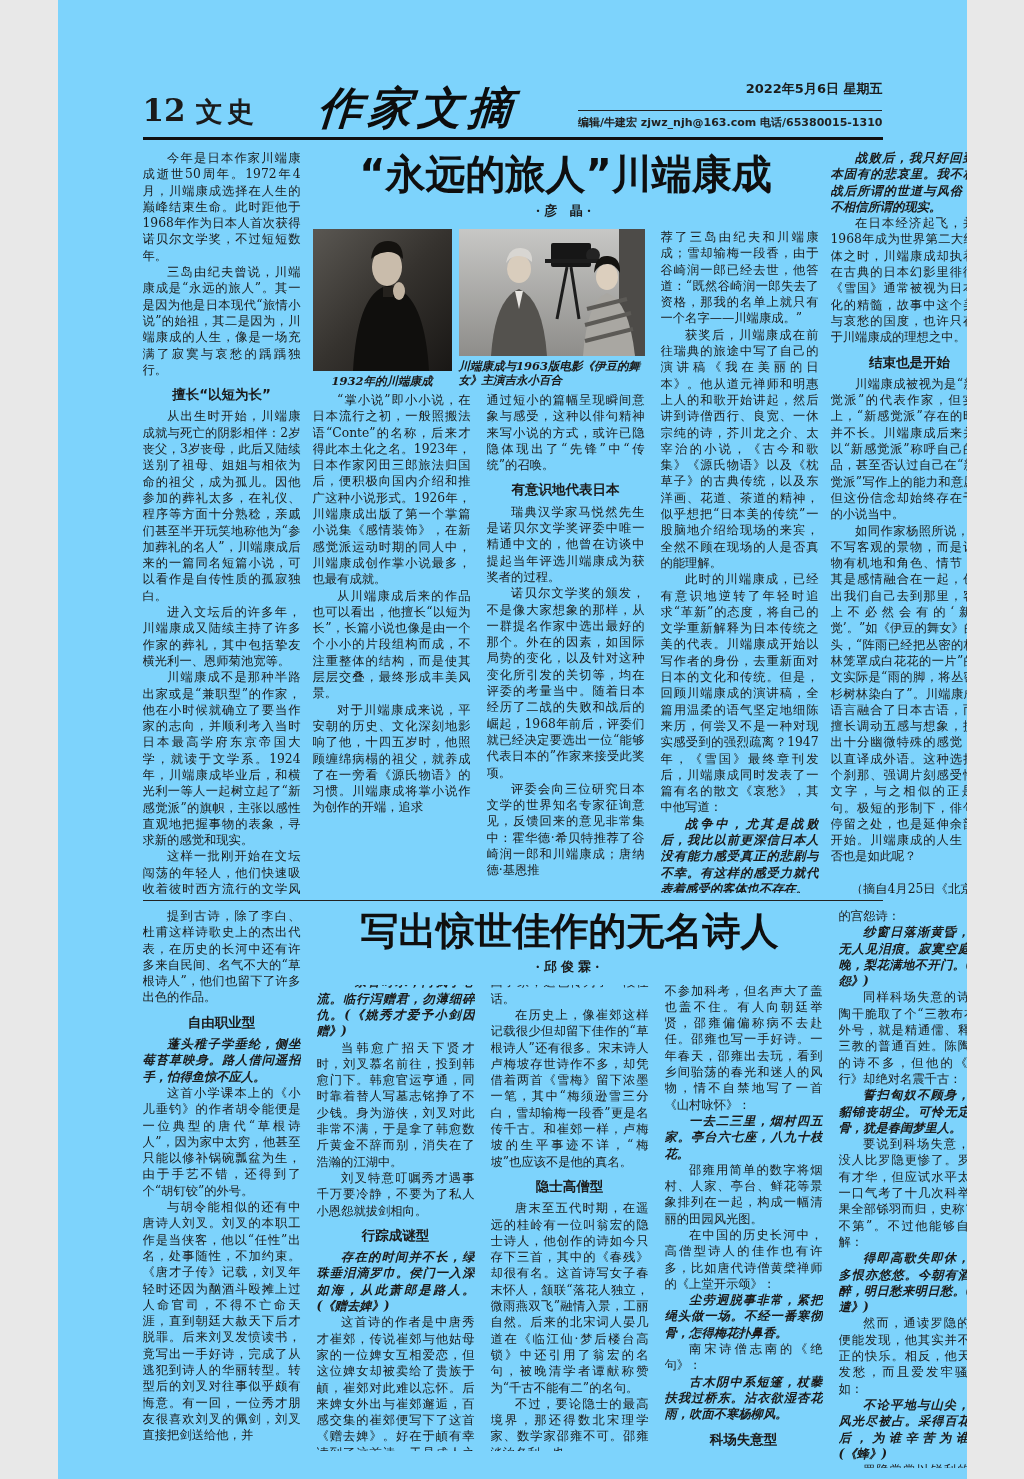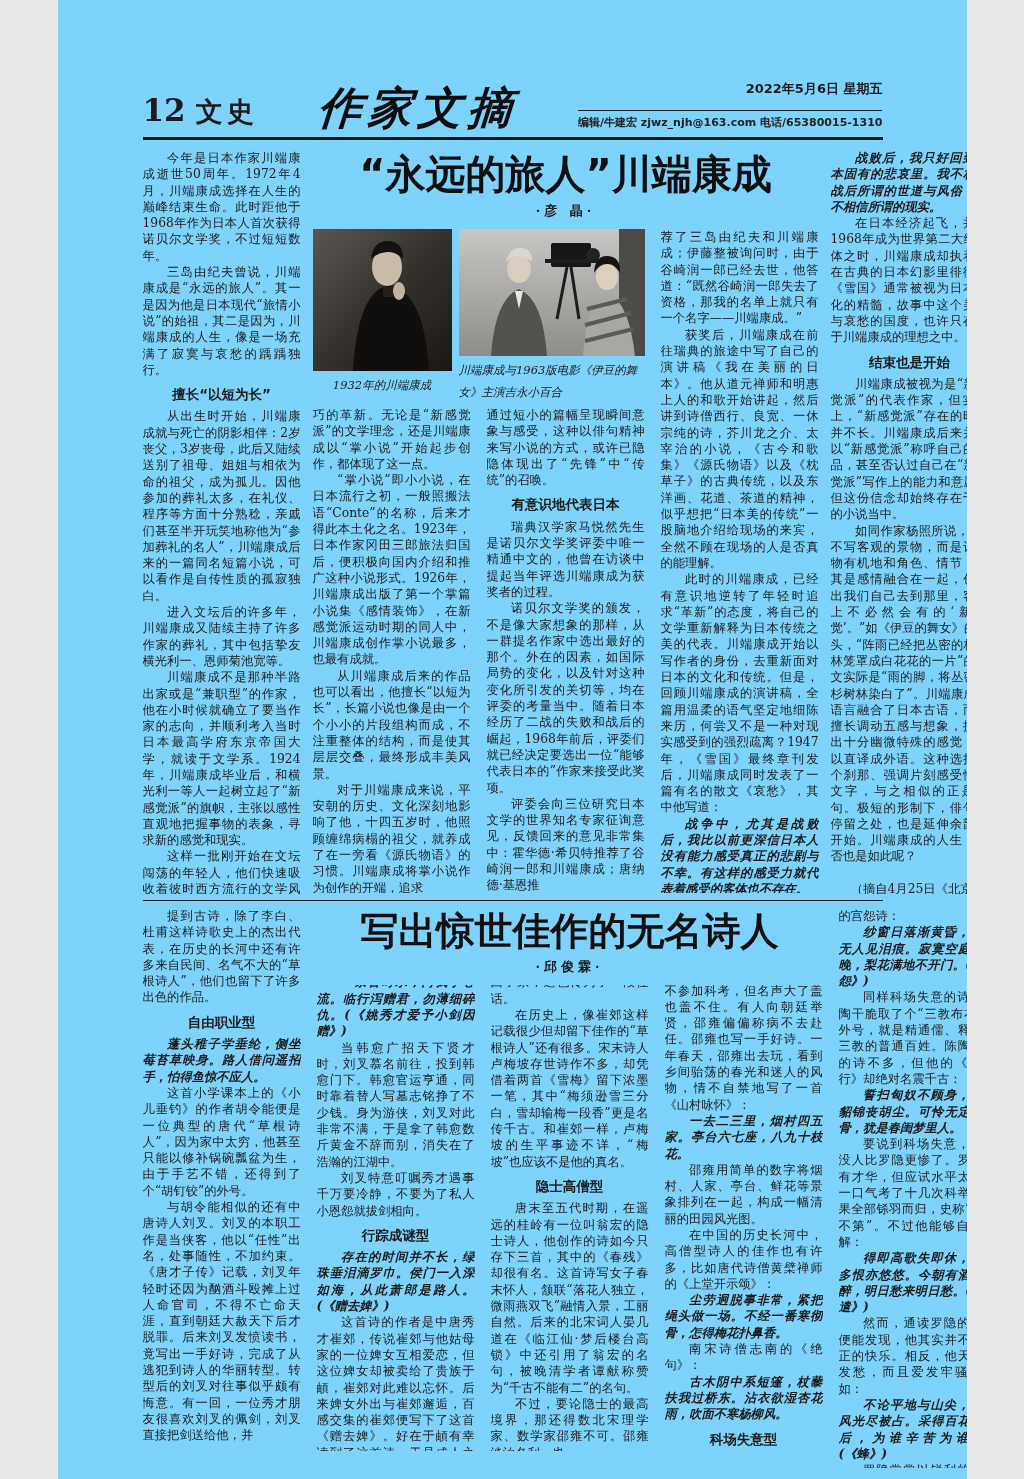--- a/index.html
+++ b/index.html
@@ -30,21 +30,21 @@
   
   .article-top{display:flex;gap:12px;height:744px;margin-top:10px;}
   .mid{width:506px;flex:none;}
   .title-top{margin:0 0 4px;font-size:40px;line-height:1.2;font-weight:900;text-align:center;
              font-family:"DejaVu Sans",sans-serif;color:#0f0f0f;letter-spacing:0;}
   .byline{text-align:center;font-size:13px;letter-spacing:4px;margin:0 0 9px;font-weight:600;}
   .mid-body{display:flex;gap:16px;height:664px;}
   .photo-col{width:332px;flex:none;display:flex;flex-direction:column;}
   .photos{display:flex;gap:7px;margin-bottom:4px;}
   .fig{margin:0;}
-  .fig-cap{font-size:11.5px;line-height:22px;font-style:italic;font-weight:400;margin-top:3px;}
+  .fig-cap{font-size:11.5px;line-height:14px;font-style:italic;font-weight:700;margin-top:3px;}
   .cap-center{text-align:center;}
   .imgbox{background:#888;overflow:hidden;}
   .two-col{display:flex;gap:16px;flex:1;overflow:hidden;}
   
   .divider{border:none;border-top:1.5px solid #222;margin:6px 0 7px;}
   
   .article-bottom{display:flex;gap:16px;height:560px;}
   .mid-b{width:506px;flex:none;}
   .title-bottom{margin:2px 0 4px;font-size:38px;line-height:1.15;font-weight:900;text-align:center;
                 font-family:"DejaVu Sans",sans-serif;color:#0f0f0f;}
@@ -128,36 +128,35 @@
                   <path d="M135 44 Q136 26 149 27 Q162 28 161 44 Q155 34 148 35 Q140 35 135 44 Z" fill="#141310"></path>
                   <path d="M124 127 Q128 72 148 64 Q170 72 176 127 Z" fill="#a9a7a2"></path>
                   <path d="M128 80 L168 70 M126 96 L172 84 M126 112 L174 100" stroke="#5c5a56" stroke-width="4" fill="none"></path>
                 </svg>
               </div>
               <figcaption class="fig-cap">川端康成与1963版电影《伊豆的舞女》主演吉永小百合</figcaption>
             </figure>
           </div>
           <div class="two-col">
             <div class="col">
-                <p class="para cont">巧的革新。无论是“新感觉派”的文学理念，还是川端康成以“掌小说”开始起步创作，都体现了这一点。</p>
                 <p class="para">“掌小说”即小小说，在日本流行之初，一般照搬法语“Conte”的名称，后来才得此本土化之名。1923年，日本作家冈田三郎旅法归国后，便积极向国内介绍和推广这种小说形式。1926年，川端康成出版了第一个掌篇小说集《感情装饰》，在新感觉派运动时期的同人中，川端康成创作掌小说最多，也最有成就。</p>
                 <p class="para">从川端康成后来的作品也可以看出，他擅长“以短为长”，长篇小说也像是由一个个小小的片段组构而成，不注重整体的结构，而是使其层层交叠，最终形成丰美风景。</p>
                 <p class="para">对于川端康成来说，平安朝的历史、文化深刻地影响了他，十四五岁时，他照顾缠绵病榻的祖父，就养成了在一旁看《源氏物语》的习惯。川端康成将掌小说作为创作的开端，追求</p>
               </div>
             <div class="col">
                 <p class="para cont">通过短小的篇幅呈现瞬间意象与感受，这种以俳句精神来写小说的方式，或许已隐隐体现出了“先锋”中“传统”的召唤。</p>
                 <h3 class="sub">有意识地代表日本</h3>
                 <p class="para">瑞典汉学家马悦然先生是诺贝尔文学奖评委中唯一精通中文的，他曾在访谈中提起当年评选川端康成为获奖者的过程。</p>
                 <p class="para">诺贝尔文学奖的颁发，不是像大家想象的那样，从一群提名作家中选出最好的那个。外在的因素，如国际局势的变化，以及针对这种变化所引发的关切等，均在评委的考量当中。随着日本经历了二战的失败和战后的崛起，1968年前后，评委们就已经决定要选出一位“能够代表日本的”作家来接受此奖项。</p>
                 <p class="para">评委会向三位研究日本文学的世界知名专家征询意见，反馈回来的意见非常集中：霍华德·希贝特推荐了谷崎润一郎和川端康成；唐纳德·基恩推</p>
               </div>
           </div>
         </div>
         <div class="col" style="height:100%;">
-            <p class="para cont">荐了三岛由纪夫和川端康成；伊藤整被询问时，由于谷崎润一郎已经去世，他答道：“既然谷崎润一郎失去了资格，那我的名单上就只有一个名字——川端康成。”</p>
+            <p class="para cont">荐了三岛由纪夫和川端康成；雪却输梅一段香，由于谷崎润一郎已经去世，他答道：“既然谷崎润一郎失去了资格，那我的名单上就只有一个名字——川端康成。”</p>
             <p class="para">获奖后，川端康成在前往瑞典的旅途中写了自己的演讲稿《我在美丽的日本》。他从道元禅师和明惠上人的和歌开始讲起，然后讲到诗僧西行、良宽、一休宗纯的诗，芥川龙之介、太宰治的小说，《古今和歌集》《源氏物语》以及《枕草子》的古典传统，以及东洋画、花道、茶道的精神，似乎想把“日本美的传统”一股脑地介绍给现场的来宾，全然不顾在现场的人是否真的能理解。</p>
             <p class="para">此时的川端康成，已经有意识地逆转了年轻时追求“革新”的态度，将自己的文学重新解释为日本传统之美的代表。川端康成开始以写作者的身份，去重新面对日本的文化和传统。但是，回顾川端康成的演讲稿，全篇用温柔的语气坚定地细陈来历，何尝又不是一种对现实感受到的强烈疏离？1947年，《雪国》最终章刊发后，川端康成同时发表了一篇有名的散文《哀愁》，其中他写道：</p>
             <p class="poem">战争中，尤其是战败后，我比以前更深信日本人没有能力感受真正的悲剧与不幸。有这样的感受力就代表着感受的客体也不存在。</p>
           </div>
       </div>
     </div>
 
     <div class="col">
         <p class="poem">战败后，我只好回到日本固有的悲哀里。我不相信战后所谓的世道与风俗，也不相信所谓的现实。</p>
         <p class="para">在日本经济起飞，并于1968年成为世界第二大经济体之时，川端康成却执着地在古典的日本幻影里徘徊。《雪国》通常被视为日本文化的精髓，故事中这个美丽与哀愁的国度，也许只存在于川端康成的理想之中。</p>

